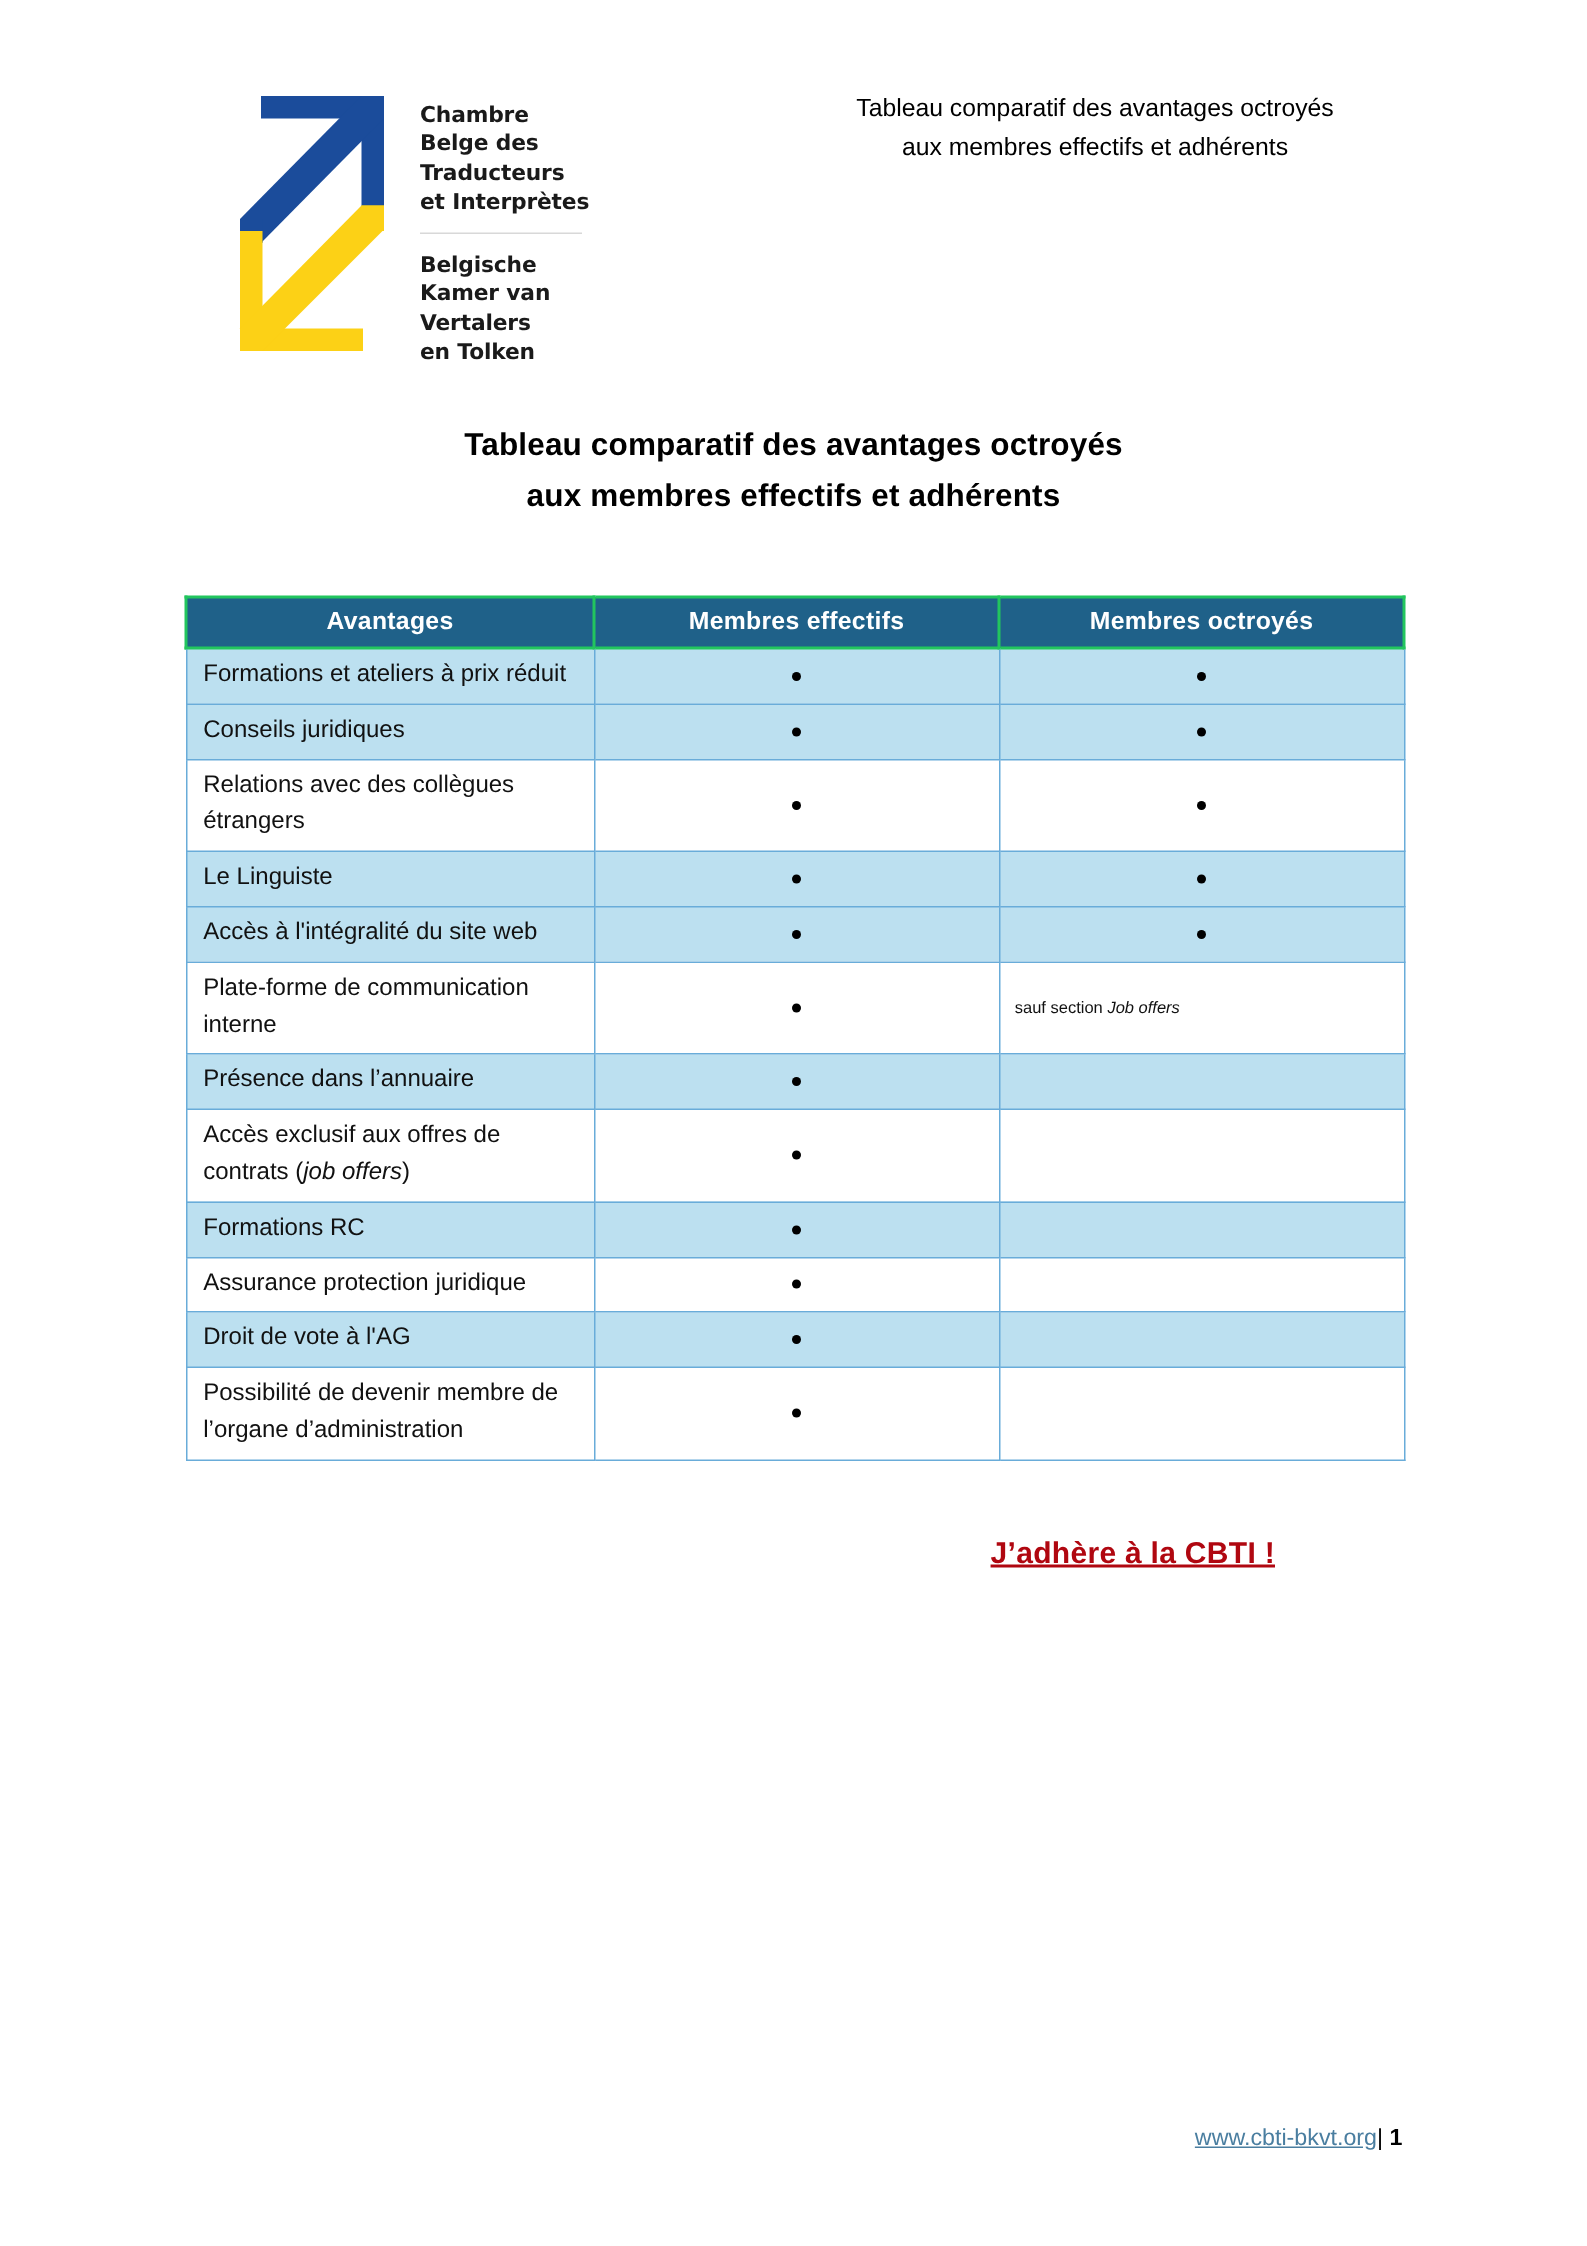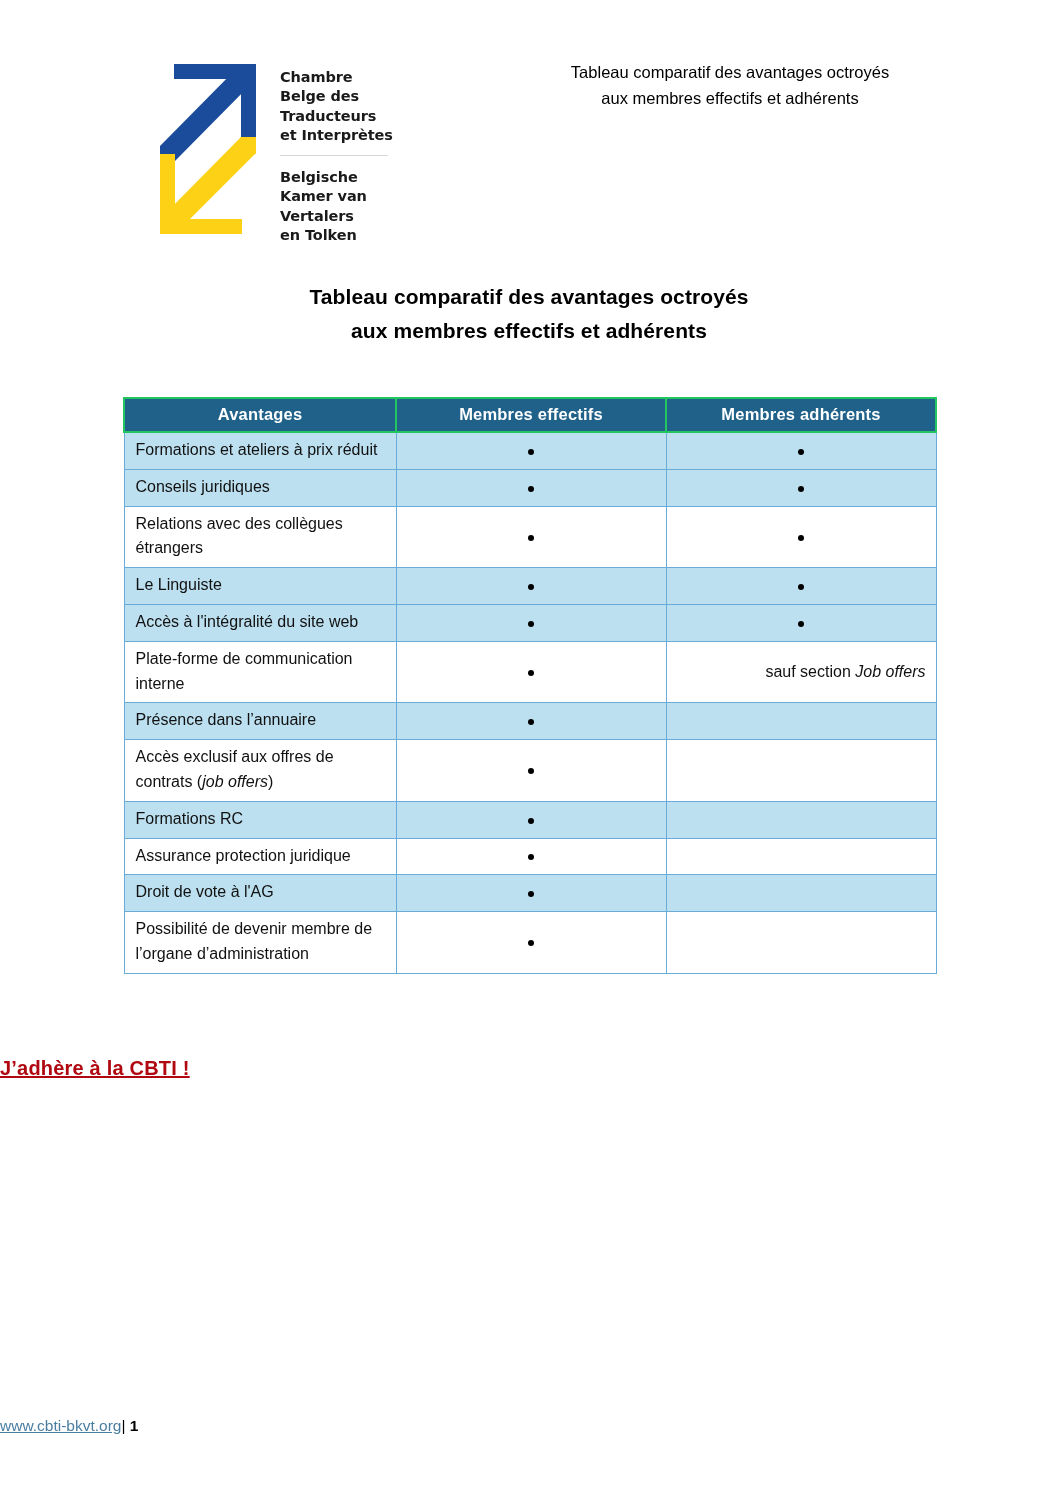--- a/index.html
+++ b/index.html
@@ -131,23 +131,23 @@
   table.benefits td.label {
     padding: 5px 8px 6px 11px;
     text-align: left;
   }
   table.benefits td.mark {
     text-align: center;
     padding: 5px 6px;
     font-size: 15.5px;
   }
   table.benefits td.note {
-    text-align: right;
+    text-align: left;
     padding: 5px 10px;
-    font-size: 16px;
+    font-size: 11px;
   }
   table.benefits tr.shaded td {
     background: #BCE0F0;
   }
   table.benefits tr.plain td {
     background: #ffffff;
   }
   .bullet-dot {
     display: inline-block;
     width: 6px;
@@ -155,40 +155,41 @@
     border-radius: 50%;
     background: #000;
     vertical-align: middle;
   }
   .ital { font-style: italic; }
 
   
   .cta {
     position: absolute;
     left: 0;
-    top: 1057px;
+    top: 1025px;
     width: 850px;
-    text-align: left;
+    text-align: right;
   }
   .cta a {
     font-size: 20px;
     font-weight: bold;
     color: #B00710;
     text-decoration: underline;
     letter-spacing: 0.2px;
   }
 
   
   .footer {
     position: absolute;
     left: 0;
     bottom: 62px;
     width: 1058px;
     padding-right: 123px;
     box-sizing: border-box;
+    text-align: right;
     font-size: 15.5px;
     color: #000;
   }
   .footer .url {
     color: #4A7EA0;
     text-decoration: underline;
   }
   .footer .sep { color: #000; }
   .footer .pageno { font-weight: bold; color: #000; }
 </style>
@@ -242,21 +243,21 @@
     <table class="benefits">
       <colgroup>
         <col class="c1">
           <col class="c2">
           <col class="c3">
       </colgroup>
       <thead>
         <tr>
           <th>Avantages</th>
           <th>Membres effectifs</th>
-          <th>Membres adhérents</th>
+          <th>Membres octroyés</th>
         </tr>
       </thead>
       <tbody>
           <tr class="shaded">
             <td class="label">Formations et ateliers à prix réduit</td>
             <td class="mark"><span class="bullet-dot"></span></td>
             <td class="mark"><span class="bullet-dot"></span></td>
           </tr>
           <tr class="shaded">
             <td class="label">Conseils juridiques</td>

